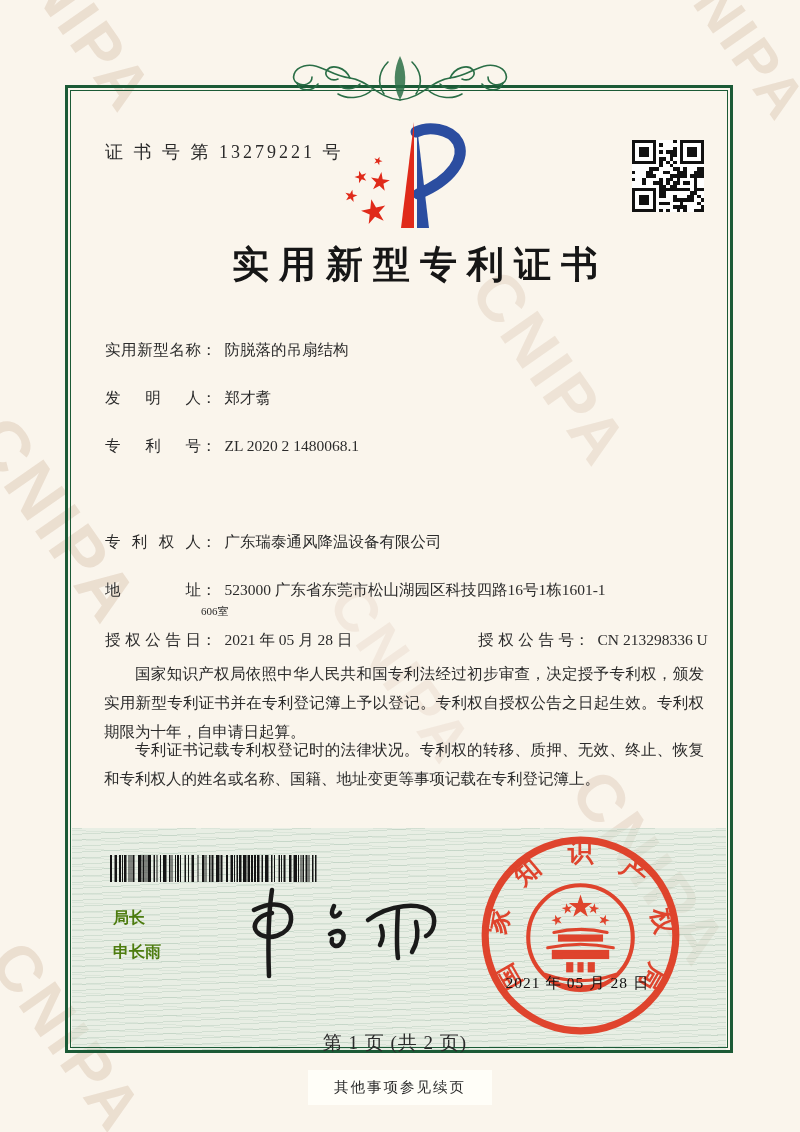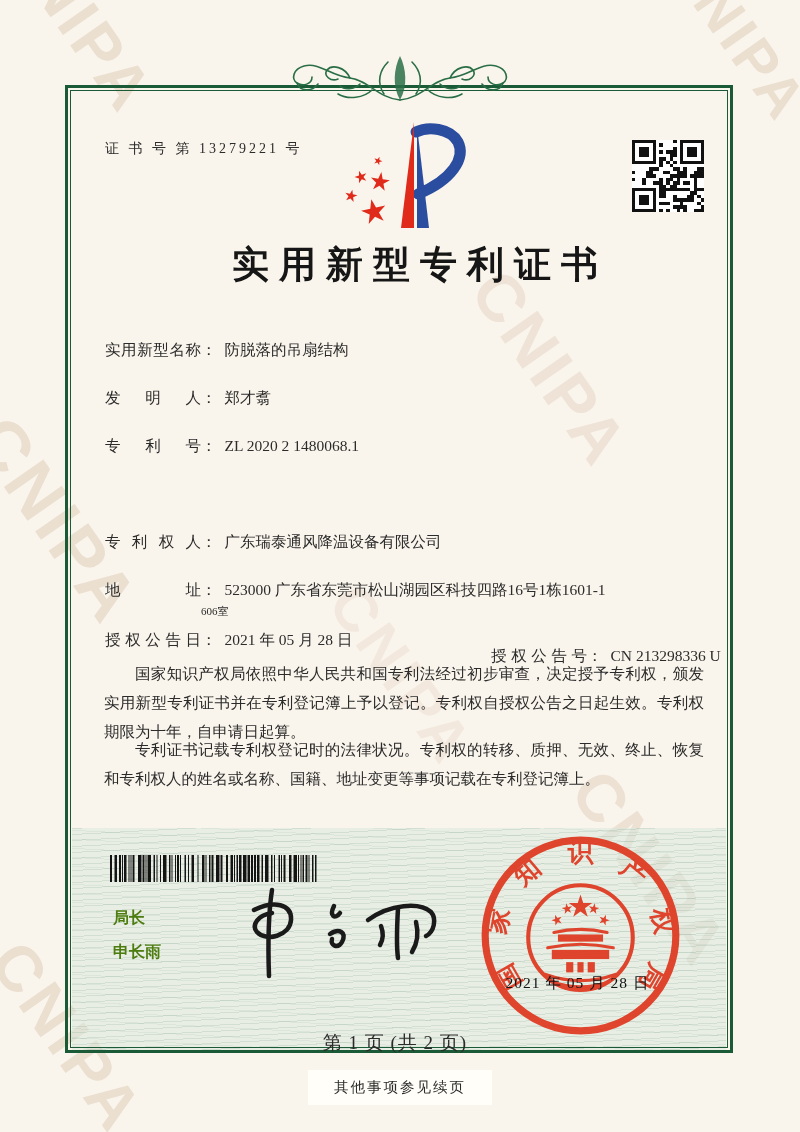--- a/index.html
+++ b/index.html
@@ -26,37 +26,37 @@
   .waves{
     position:absolute; left:72px; top:828px; width:654px; height:222px;
     background-color:rgba(214,231,219,0.5);
     background-image:
       repeating-linear-gradient(177deg, rgba(46,110,76,0.12) 0 1px, transparent 1px 6px),
       repeating-linear-gradient(183deg, rgba(46,110,76,0.07) 0 1px, transparent 1px 9px);
   }
   .ornament{ position:absolute; left:288px; top:48px; width:224px; height:56px; }
   
   .cert-no{
-    position:absolute; left:105px; top:140px; font-size:14px; letter-spacing:3px;
+    position:absolute; left:105px; top:140px; font-size:18px; letter-spacing:3px;
   }
   .logo{ position:absolute; left:300px; top:120px; width:200px; height:112px; }
   .qr{ position:absolute; left:632px; top:140px; width:72px; height:72px; }
   .title{
     position:absolute; left:0; top:240px; width:840px; text-align:center;
     font-size:37px; font-weight:bold; letter-spacing:10px; margin:0; color:#161616;
   }
   
   .frow{ position:absolute; left:105px; font-size:15.5px; white-space:nowrap; }
   .flabel{
     display:inline-block; width:96px; text-align:justify; text-align-last:justify;
     vertical-align:top;
   }
   .fvalue{ margin-left:8px;text-align:right; }
   .addr2{ position:absolute; left:201px; font-size:11px; }
-  .grant-no-label{ position:absolute; left:373px; top:16px;margin-left:13px; }
+  .grant-no-label{ position:absolute; left:373px; top:0; }
   
   .para{
     position:absolute; left:100px; width:600px; font-size:15.5px; line-height:29px;
     text-align:justify; text-indent:2em; margin:4px;
   }
   
   .barcode{ position:absolute; left:110px; top:855px; width:210px; height:27px; }
   .signer{ position:absolute; left:113px; font-size:16px; font-family:"Liberation Sans","DejaVu Sans",sans-serif; font-weight:bold; color:#4d7c0f;}
   .signature{ position:absolute; left:238px; top:882px; width:200px; height:100px; }
   .seal{ position:absolute; left:478px; top:833px; width:205px; height:205px; }

